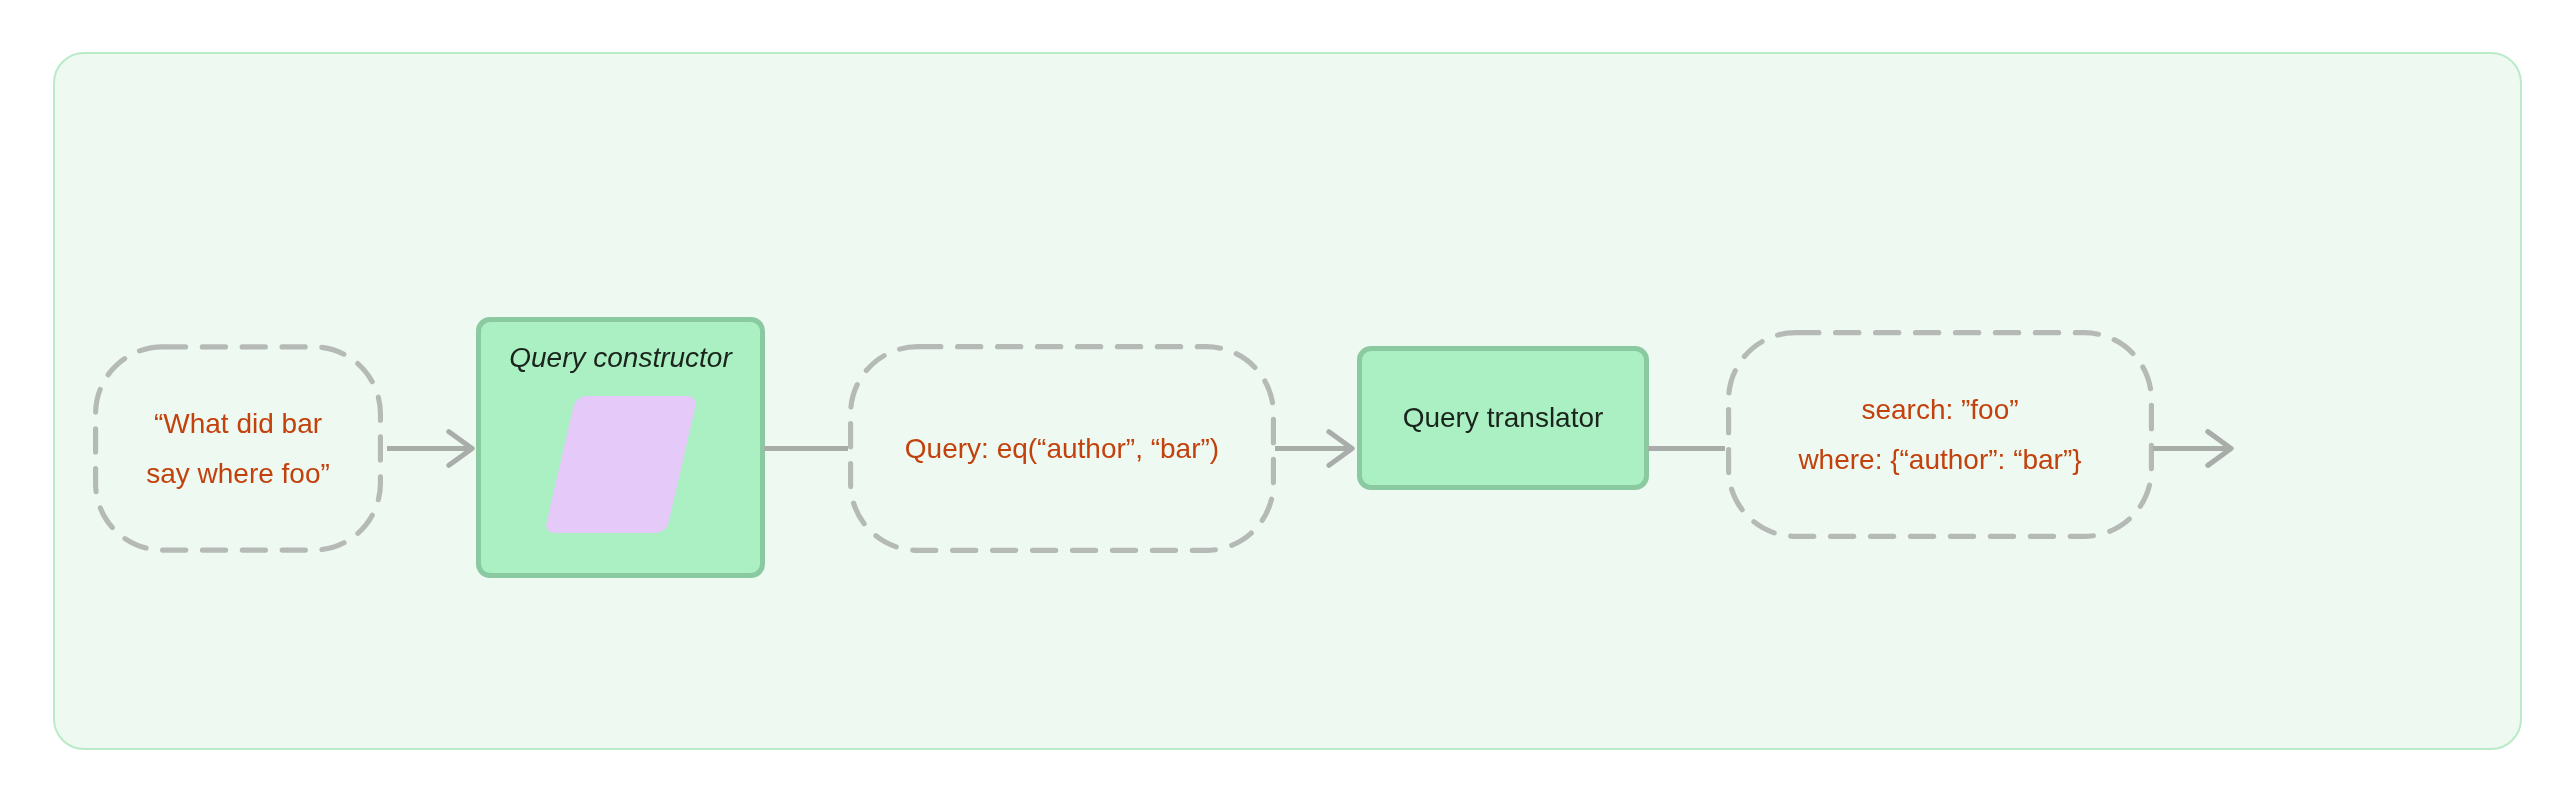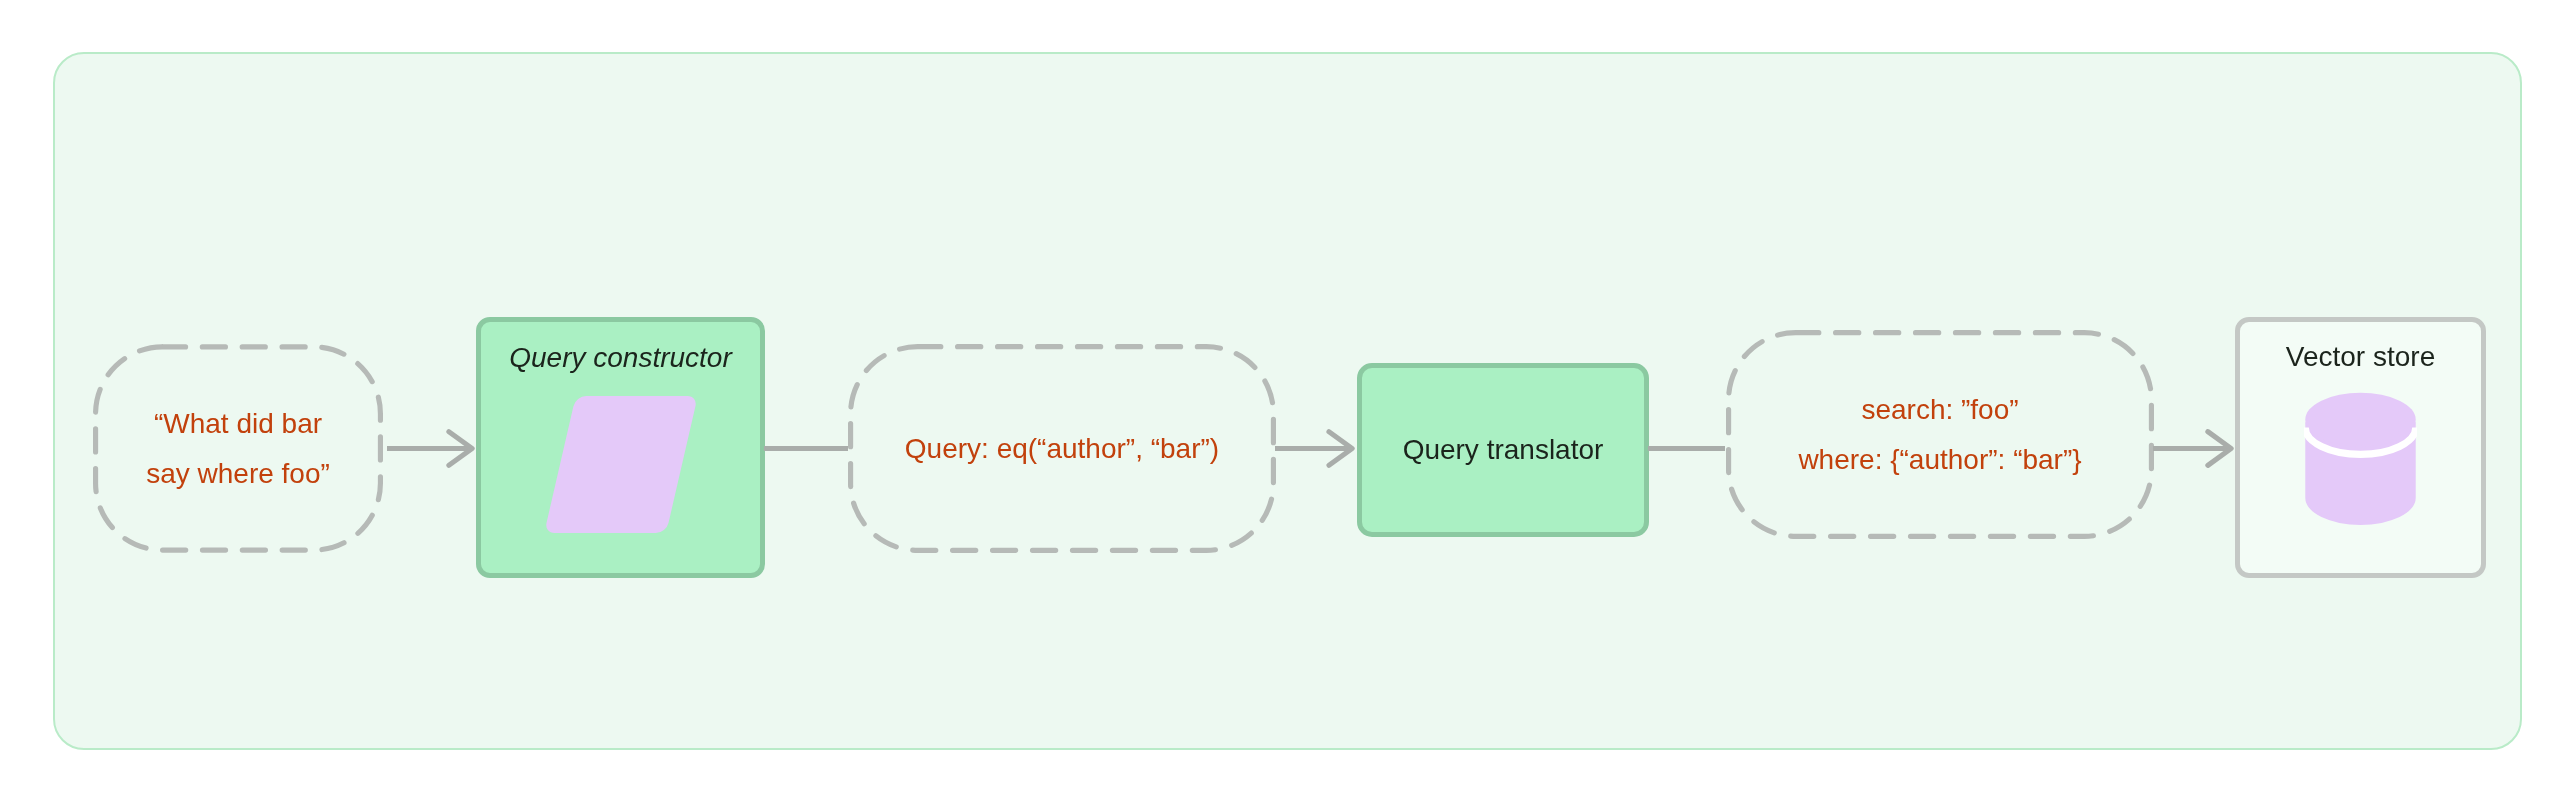--- a/index.html
+++ b/index.html
@@ -106,21 +106,21 @@
     <div class="lines">
       <div>Query: eq(“author”, “bar”)</div>
     </div>
   </div>
 
   <svg class="connector" style="left:1220px;" width="81" height="39" viewBox="0 0 126 60">
     <line x1="0" y1="30" x2="116" y2="30" stroke="#a9adaa" stroke-width="8" stroke-linecap="round"></line>
     <polyline points="84,4 120,30 84,56" fill="none" stroke="#a9adaa" stroke-width="8" stroke-linecap="round" stroke-linejoin="round"></polyline>
   </svg>
 
-  <div class="node green-node translator-node" style="left:1302px; top:309px; width:292px; height:174px;border-radius:15px;">
+  <div class="node green-node translator-node" style="left:1302px; top:292px; width:292px; height:144px;">
     <div class="node-label">Query translator</div>
   </div>
 
   <svg class="connector" style="left:1593px;" width="77" height="39" viewBox="0 0 120 60">
     <line x1="0" y1="30" x2="120" y2="30" stroke="#a9adaa" stroke-width="8" stroke-linecap="round"></line>
   </svg>
 
   <div class="node dashed-node" style="left:1671px; top:276px; width:428px; height:209px;">
     <svg class="dash-frame" width="428" height="209" viewBox="0 0 664 324">
       <rect x="4" y="4" width="656" height="316" rx="104" fill="none" stroke="#b6bab7" stroke-width="8" stroke-dasharray="36 26" stroke-linecap="round"></rect>
@@ -129,25 +129,15 @@
       <div>search: ”foo”</div>
       <div>where: {“author”: “bar”}</div>
     </div>
   </div>
 
   <svg class="connector" style="left:2098px;" width="82" height="39" viewBox="0 0 127 60">
     <line x1="0" y1="30" x2="117" y2="30" stroke="#a9adaa" stroke-width="8" stroke-linecap="round"></line>
     <polyline points="85,4 121,30 85,56" fill="none" stroke="#a9adaa" stroke-width="8" stroke-linecap="round" stroke-linejoin="round"></polyline>
   </svg>
 
-  <div class="node outline-node" style="left:2180px; top:263px; width:251px; height:261px;">
-    <div class="node-label">Vector store</div>
-    <div class="cylinder-wrap">
-      <svg width="113" height="137" viewBox="0 0 176 212">
-        <path d="M2,48 L2,166 A86,42 0 0 0 174,166 L174,48 Z" fill="#e4c9f9"></path>
-        <ellipse cx="88" cy="44" rx="86" ry="42" fill="#e4c9f9"></ellipse>
-        <path d="M2,56 A86,42 0 0 0 174,56" fill="none" stroke="#ffffff" stroke-width="11"></path>
-      </svg>
-    </div>
-  </div>
 
 </div>
 
 
 </body></html>

